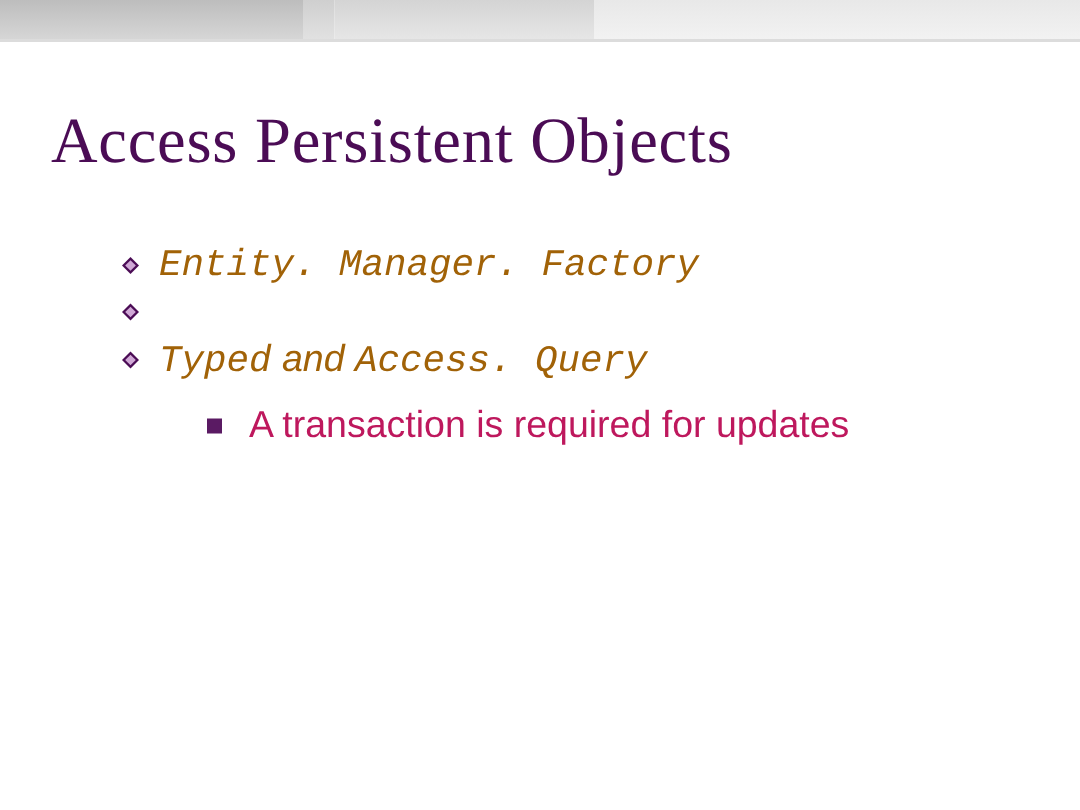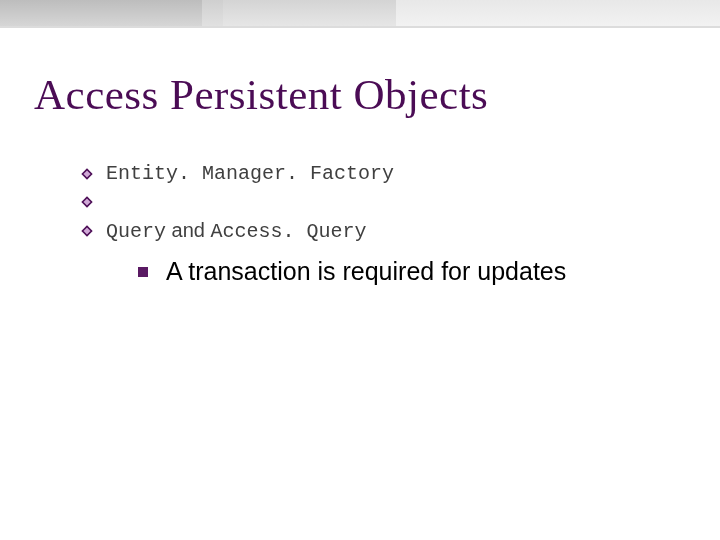--- a/index.html
+++ b/index.html
@@ -53,42 +53,43 @@
   .content {
     position: absolute;
     top: 162px;
     left: 80px;
     right: 40px;
   }
   .row {
     display: flex;
     align-items: center;
     margin-bottom: 10px;
-    font-size: 20px;
-    color: #404040;
+    font-size: 25px;
+    color: #a16207;
+    font-style: italic;
   }
   .row .bullet {
     width: 14px;
     height: 14px;
     flex: 0 0 14px;
     margin-right: 12px;
     display: inline-block;
   }
   .bullet svg { display: block; }
   .mono {
     font-family: "Courier New", Courier, monospace;
   }
   .bold { font-weight: bold; }
   .subrow {
     display: flex;
     align-items: center;
     margin-top: 14px;
     margin-left: 58px;
     font-size: 25px;
-    color: #000000;
+    color: #be185d;
   }
   .subrow .sq {
     width: 10px;
     height: 10px;
     background: #5a1a63;
     flex: 0 0 10px;
     margin-right: 18px;
   }
 </style>
 </head>
@@ -126,21 +127,21 @@
     </div>
 
     <div class="row">
       <span class="bullet">
         <svg viewBox="0 0 14 14" width="14" height="14">
           <rect x="3" y="3" width="8" height="8" transform="rotate(45 7 7)" fill="#4b0c55"></rect>
           <rect x="4.5" y="4.5" width="5" height="5" transform="rotate(45 7 7)" fill="#d0a8d6"></rect>
         </svg>
       </span>
       <span>
-        <span class="mono">Query</span><span> and </span><span class="mono">Access. Query</span>
+        <span class="mono">Typed</span><span> and </span><span class="mono">Access. Query</span>
       </span>
     </div>
 
 
     <div class="subrow">
       <span class="sq"></span>
       <span>A transaction is required for updates</span>
     </div>
 
   </div>

